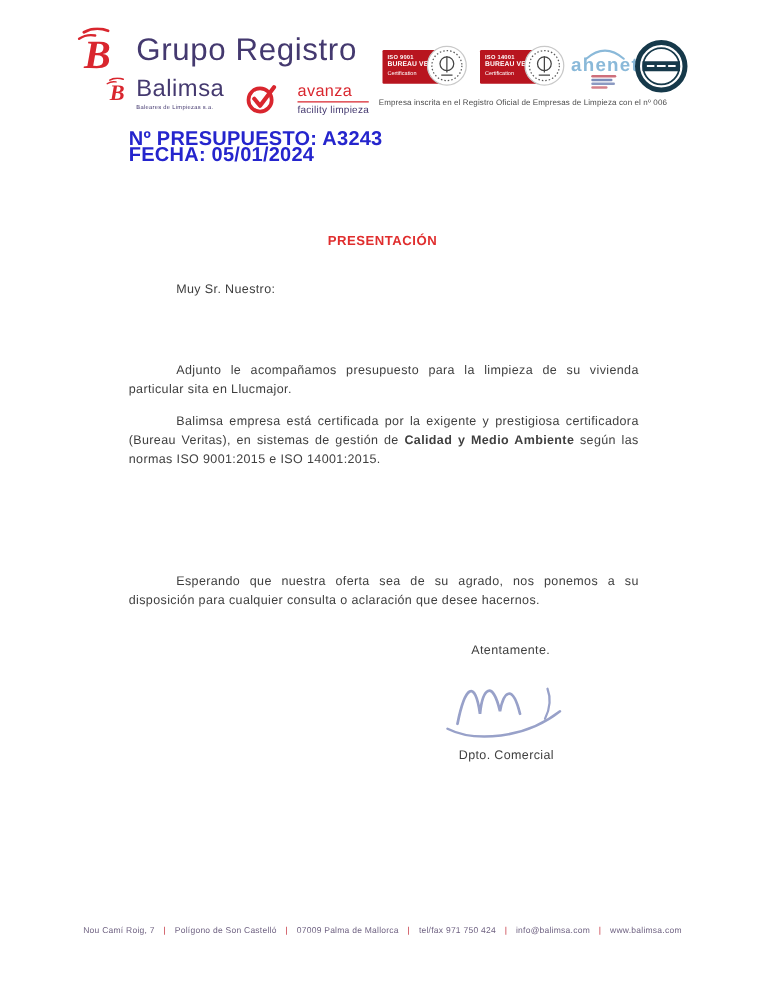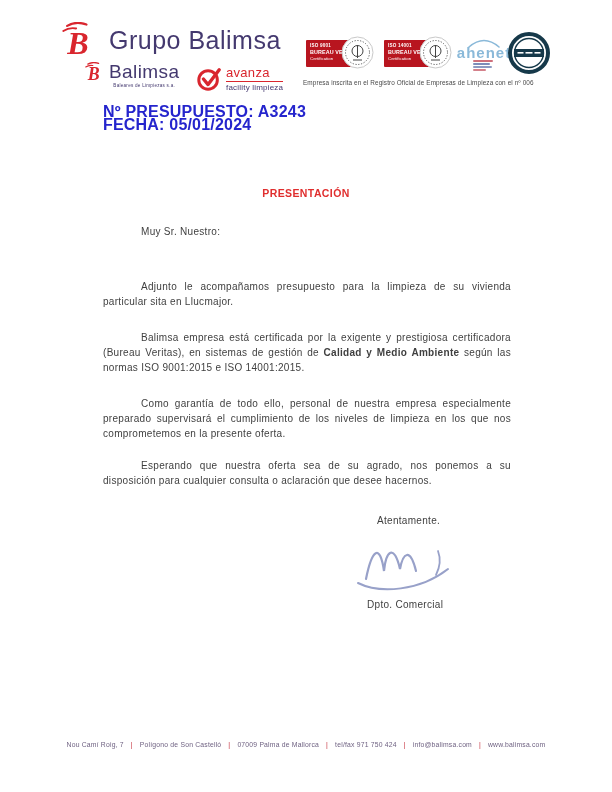--- a/index.html
+++ b/index.html
@@ -12,24 +12,24 @@
   html,body{background:#e8e8e8;}
   body{font-family:"Liberation Sans",sans-serif;}
   .page{position:relative;width:612px;height:792px;margin:0 auto;background:#ffffff;overflow:hidden;}
 
   
   .logo-grupo{position:absolute;left:60px;top:22px;display:flex;align-items:center;gap:9px;}
   .b-icon-lg{width:40px;height:36px;}
   .b-icon-sm{width:22px;height:20px;}
   .grupo-text{font-size:25px;letter-spacing:.5px;color:var(--brand_purple,#44396f);}
   .logo-balimsa{position:absolute;left:84px;top:62px;display:flex;align-items:flex-start;gap:3px;}
-  .balimsa-text-wrap{display:flex;flex-direction:column;align-items:center;}
+  .balimsa-text-wrap{display:flex;flex-direction:column;}
   .balimsa-text{font-size:19px;letter-spacing:.4px;color:var(--brand_purple,#44396f);line-height:20px;}
   .balimsa-tagline{font-size:4.6px;letter-spacing:.25px;color:var(--brand_purple,#44396f);margin-top:1px;}
-  .logo-avanza{position:absolute;left:196px;top:66px;display:flex;align-items:center;gap:4px;}
+  .logo-avanza{position:absolute;left:196px;top:66px;display:flex;align-items:center;gap:16px;}
   .avanza-icon{width:26px;height:26px;}
   .avanza-text-wrap{display:flex;flex-direction:column;}
   .avanza-text{font-size:13px;color:var(--brand_red,#d9262e);border-bottom:1.4px solid var(--brand_red,#d9262e);line-height:14px;padding-bottom:1px;letter-spacing:.3px;}
   .avanza-sub{font-size:8px;color:var(--brand_purple,#44396f);margin-top:1px;letter-spacing:.2px;}
 
   
   .bv-badge{position:absolute;width:72px;height:34px;}
   .bv-badge.b1{left:306px;top:36px;}
   .bv-badge.b2{left:384px;top:36px;}
   .bv-rect{position:absolute;left:0;top:4px;width:54px;height:27px;background:var(--bv_red,#b8151f);border-radius:1px;padding:2.5px 0 0 4px;}
@@ -51,21 +51,21 @@
 
   
   .ref-block{position:absolute;left:103px;top:106px;color:var(--accent_blue,#2525cd);font-weight:bold;font-size:16px;line-height:12.6px;letter-spacing:.2px;}
   .addr-block{position:absolute;left:325px;top:94px;color:var(--accent_blue,#2525cd);font-weight:bold;font-size:9.8px;line-height:12.6px;letter-spacing:.2px;}
 
   
   .title{position:absolute;left:0;top:187px;width:612px;text-align:center;font-size:10.5px;font-weight:bold;color:var(--title_red,#e02e2e);letter-spacing:.4px;}
   .bodytext{color:var(--body_text,#3f3f3f);font-size:10px;line-height:15px;letter-spacing:.3px;}
   .salutation{position:absolute;left:103px;top:224px;width:408px;text-indent:38px;}
   .p{position:absolute;left:103px;width:408px;text-align:justify;text-indent:38px;}
-  .p1{top:279px;}
+  .p1{top:289px;}
   .p2{top:330px;}
   .p3{top:396px;}
   .p4{top:458px;}
   .closing{position:absolute;left:377px;top:513px;}
   .signature{position:absolute;left:352px;top:531px;}
   .dept{position:absolute;left:367px;top:597px;}
 
   
   .footer{position:absolute;left:0;top:741px;width:612px;display:flex;justify-content:center;align-items:center;gap:7px;font-size:6.8px;color:var(--footer_text,#6f6282);letter-spacing:.2px;}
   .footer .sep{color:#c5303c;font-size:7px;}
@@ -74,21 +74,21 @@
 <body>
 
 <div class="page">
 
   <div class="logo-grupo">
     <svg class="b-icon-lg" viewBox="0 0 60 56">
       <path d="M10 6 Q24 -2 40 4" stroke="#d9262e" stroke-width="3.5" fill="none" stroke-linecap="round"></path>
       <path d="M4 14 Q13 8 24 10" stroke="#d9262e" stroke-width="3" fill="none" stroke-linecap="round"></path>
       <text x="10" y="50" font-size="50" font-style="italic" font-weight="bold" fill="#d9262e" font-family="'Liberation Serif',serif">B</text>
     </svg>
-    <span class="grupo-text">Grupo Balimsa</span>
+    <span class="grupo-text">Grupo Registro</span>
   </div>
 
   <div class="logo-balimsa">
     <svg class="b-icon-sm" viewBox="0 0 60 56">
       <path d="M10 6 Q24 -2 40 4" stroke="#d9262e" stroke-width="3.5" fill="none" stroke-linecap="round"></path>
       <path d="M4 14 Q13 8 24 10" stroke="#d9262e" stroke-width="3" fill="none" stroke-linecap="round"></path>
       <text x="10" y="50" font-size="50" font-style="italic" font-weight="bold" fill="#d9262e" font-family="'Liberation Serif',serif">B</text>
     </svg>
     <div class="balimsa-text-wrap">
       <span class="balimsa-text">Balimsa</span>
@@ -166,21 +166,20 @@
 
 
   <h1 class="title">PRESENTACIÓN</h1>
 
   <p class="bodytext salutation">Muy Sr. Nuestro:</p>
 
   <p class="bodytext p p1">Adjunto le acompañamos presupuesto para la limpieza de su vivienda particular sita en Llucmajor.</p>
 
   <p class="bodytext p p2"><span>Balimsa empresa está certificada por la exigente y prestigiosa certificadora (Bureau Veritas), en sistemas de gestión de </span><strong>Calidad y Medio Ambiente</strong><span> según las normas ISO 9001:2015 e ISO 14001:2015.</span></p>
 
-  <p class="bodytext p p3">Como garantía de todo ello, personal de nuestra empresa especialmente preparado supervisará el cumplimiento de los niveles de limpieza en los que nos comprometemos en la presente oferta.</p>
 
   <p class="bodytext p p4">Esperando que nuestra oferta sea de su agrado, nos ponemos a su disposición para cualquier consulta o aclaración que desee hacernos.</p>
 
   <div class="bodytext closing">Atentamente.</div>
 
   <svg class="signature" width="110" height="62" viewBox="0 0 110 62">
     <path d="M14 48 C20 18 28 12 32 40 C34 20 42 12 48 38 C51 22 58 16 64 40" stroke="#98a1c9" stroke-width="2.2" fill="none" stroke-linecap="round"></path>
     <path d="M6 52 C28 63 68 60 96 38" stroke="#98a1c9" stroke-width="2" fill="none" stroke-linecap="round"></path>
     <path d="M86 20 C89 28 88 36 84 44" stroke="#98a1c9" stroke-width="1.8" fill="none" stroke-linecap="round"></path>
   </svg>

